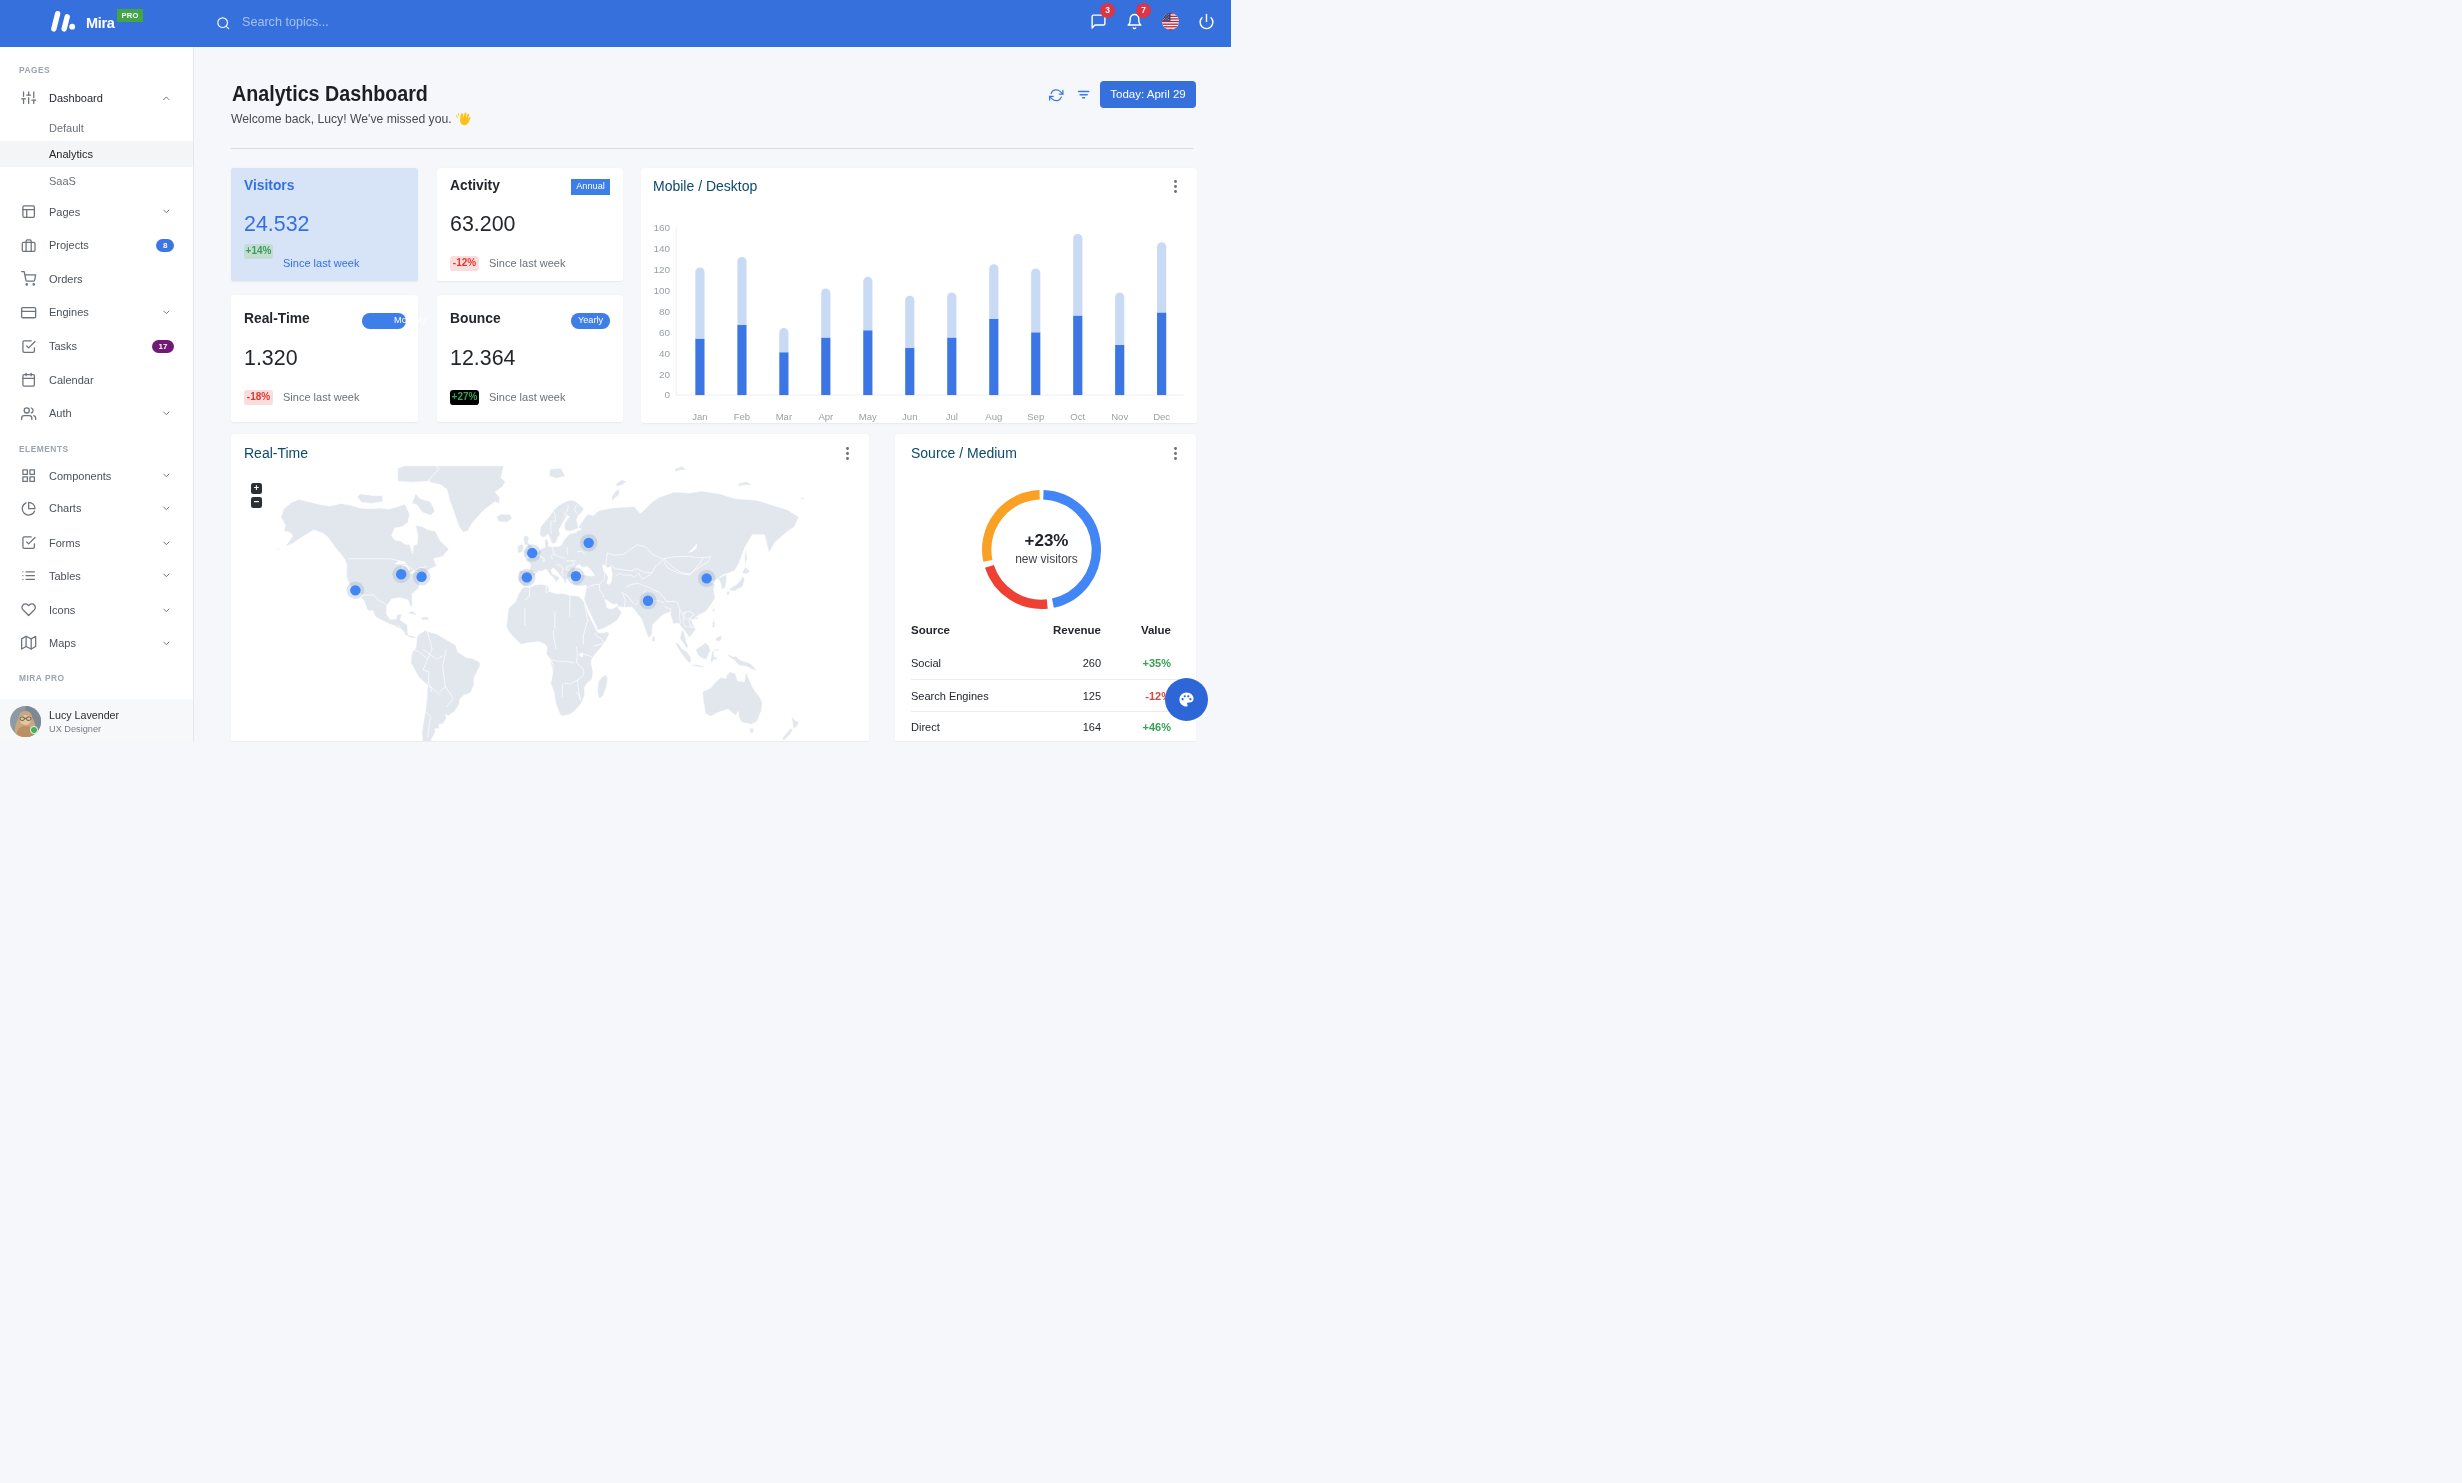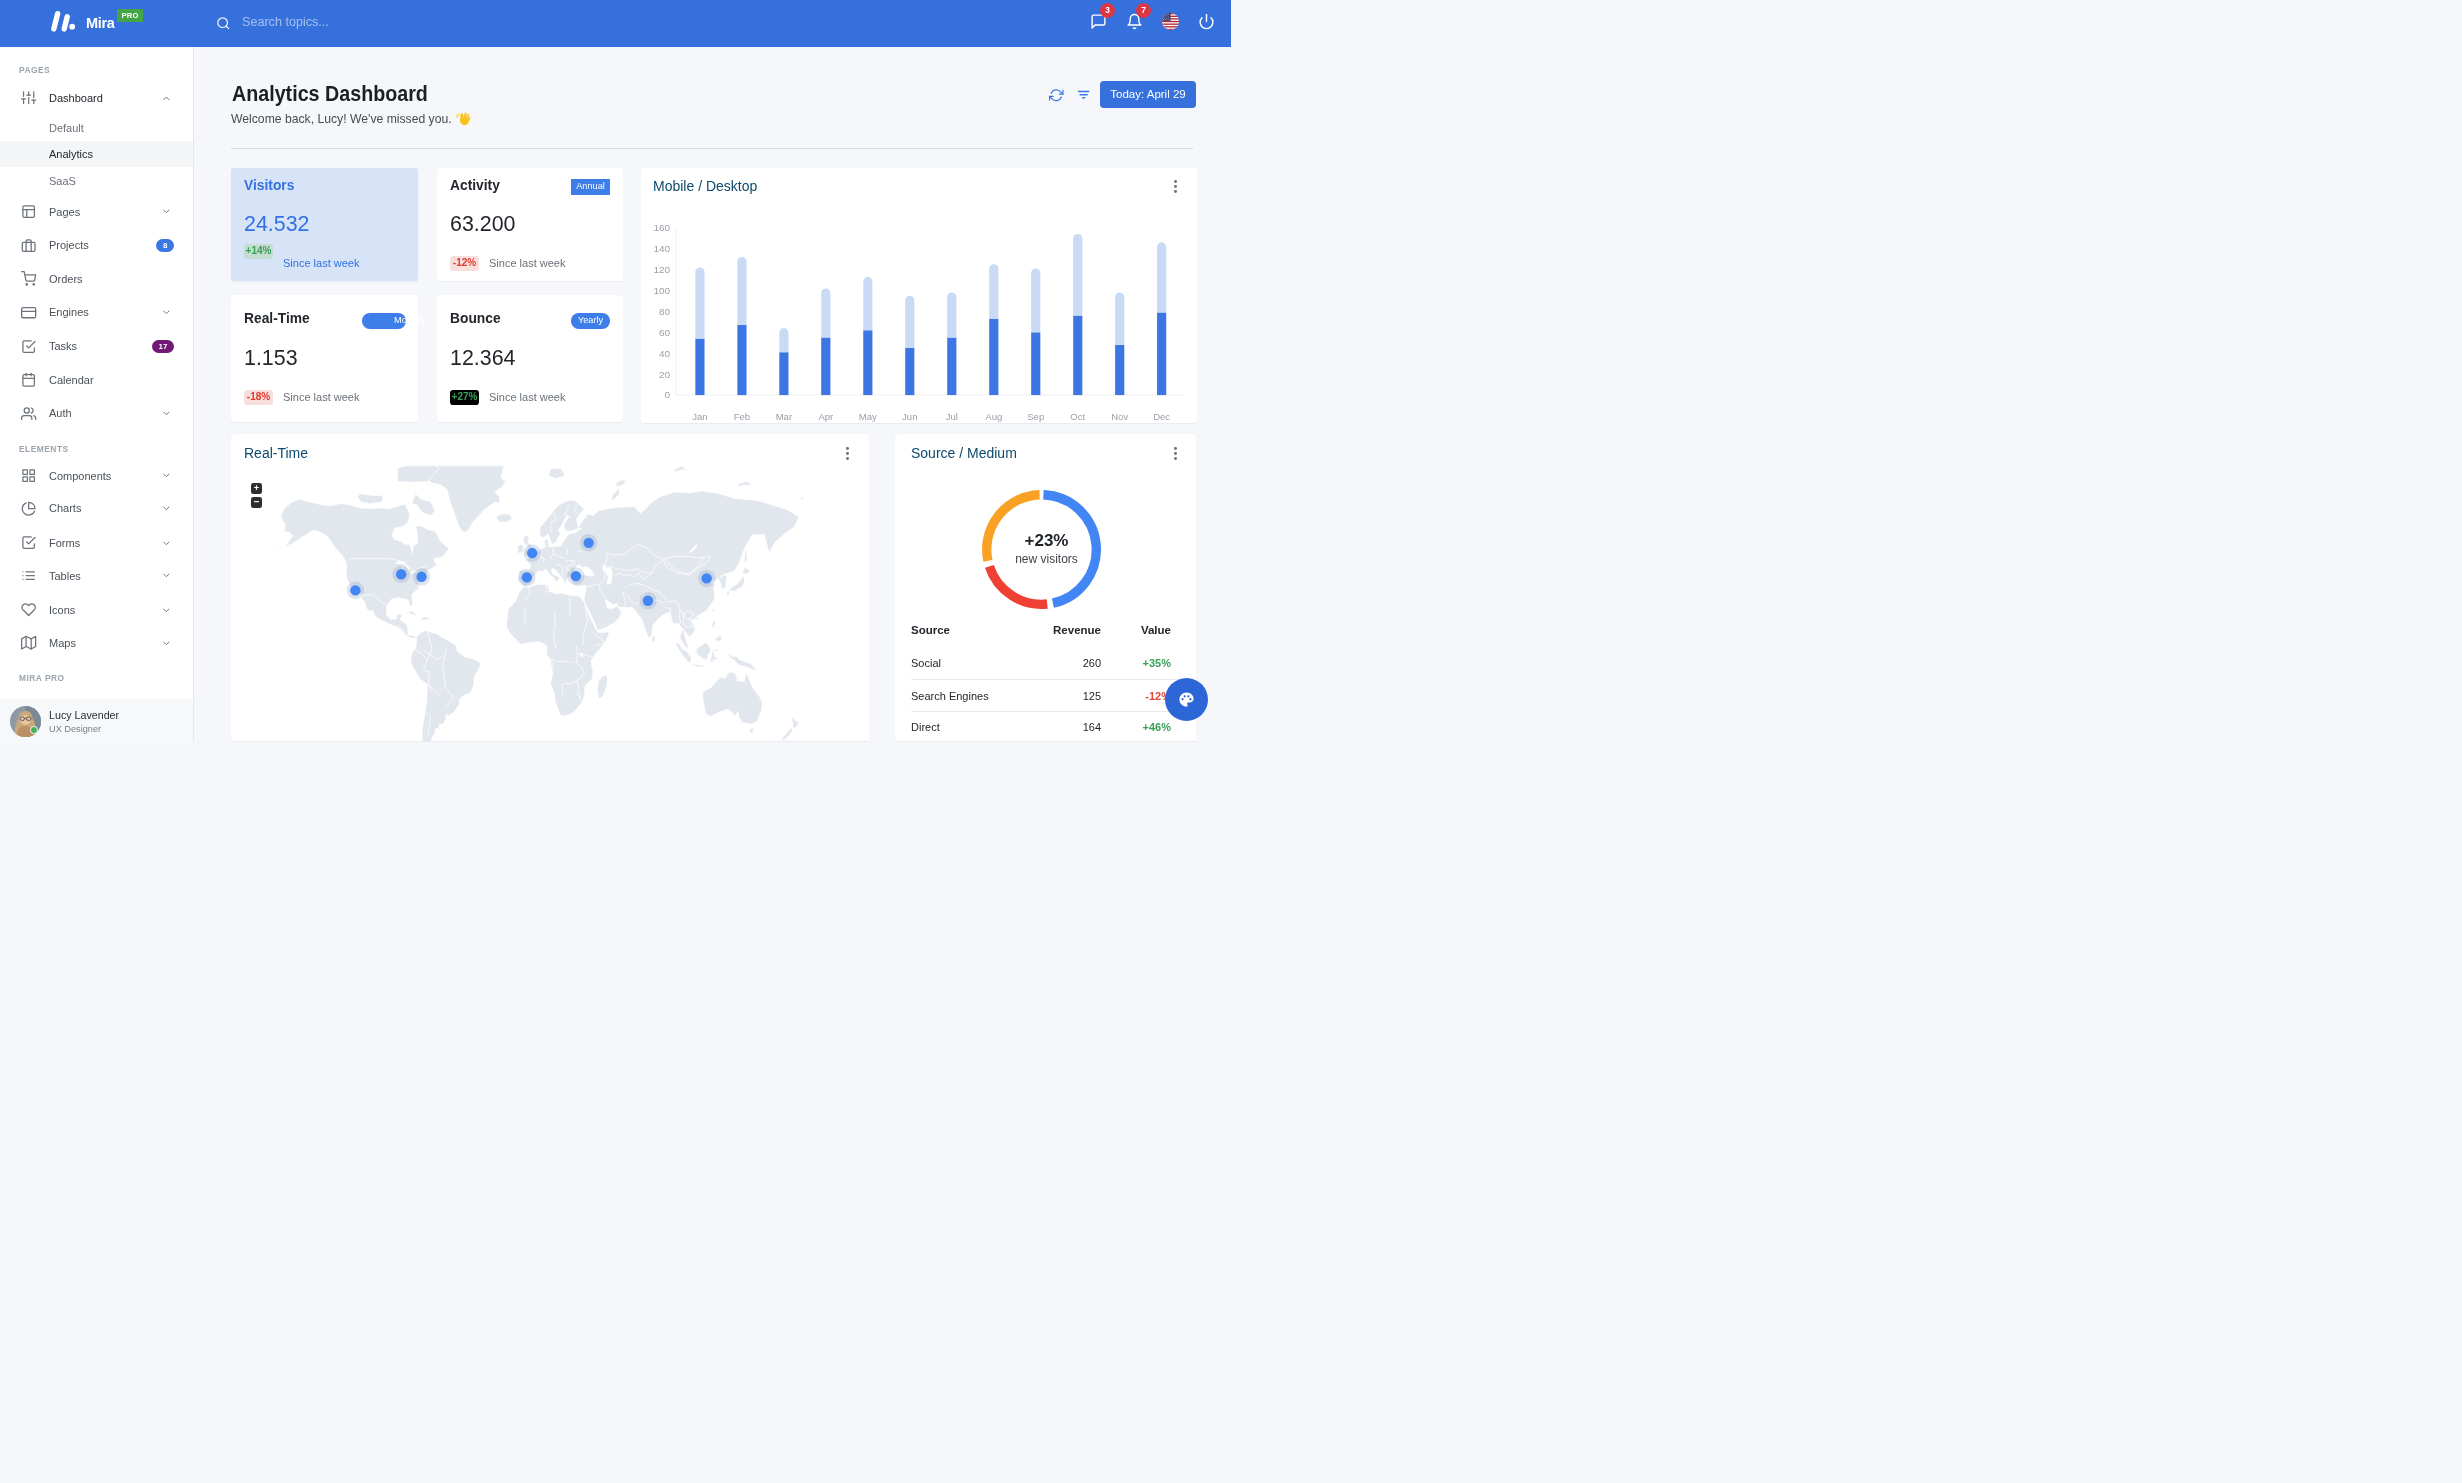--- a/index.html
+++ b/index.html
@@ -269,21 +269,21 @@
 <div class="abs" style="left:283px;top:257px;font-size:11px;color:#3371E3;">Since last week</div>
 <div class="card" style="left:437px;top:168px;width:186px;height:113px;background:#fff;"></div>
 <div class="abs" style="left:450px;top:178px;font-size:13.8px;font-weight:bold;color:#23272C;">Activity</div>
 <div class="abs" style="left:571px;top:179px;width:39px;height:15.7px;background:#3D7EE9;border-radius:0;color:#fff;font-size:9.2px;text-align:center;line-height:15.7px;">Annual</div>
 <div class="abs" style="left:450px;top:212px;font-size:21.4px;color:#23272C;">63.200</div>
 <div class="abs" style="left:450px;top:256px;width:29px;height:14.5px;background:#F8DFDD;color:#E2382E;font-weight:bold;font-size:10px;border-radius:3.1px;text-align:center;line-height:14.5px;">-12%</div>
 <div class="abs" style="left:489px;top:257px;font-size:11px;color:#6A7178;">Since last week</div>
 <div class="card" style="left:231px;top:295px;width:187px;height:127px;background:#fff;"></div>
 <div class="abs" style="left:244px;top:311px;font-size:13.8px;font-weight:bold;color:#23272C;">Real-Time</div>
 <div class="abs" style="left:362px;top:313px;width:44px;height:15.7px;background:#3D7EE9;border-radius:7.8px;color:#fff;font-size:9.2px;text-align:center;line-height:15.7px;padding-left:32px;">Monthly</div>
-<div class="abs" style="left:244px;top:346px;font-size:21.4px;color:#23272C;">1.153</div>
+<div class="abs" style="left:244px;top:346px;font-size:21.4px;color:#23272C;">1.320</div>
 <div class="abs" style="left:244px;top:390px;width:29px;height:14.5px;background:#F8DFDD;color:#E2382E;font-weight:bold;font-size:10px;border-radius:3.1px;text-align:center;line-height:14.5px;">-18%</div>
 <div class="abs" style="left:283px;top:391px;font-size:11px;color:#6A7178;">Since last week</div>
 <div class="card" style="left:437px;top:295px;width:186px;height:127px;background:#fff;"></div>
 <div class="abs" style="left:450px;top:311px;font-size:13.8px;font-weight:bold;color:#23272C;">Bounce</div>
 <div class="abs" style="left:571px;top:313px;width:39px;height:15.7px;background:#3D7EE9;border-radius:7.8px;color:#fff;font-size:9.2px;text-align:center;line-height:15.7px;">Yearly</div>
 <div class="abs" style="left:450px;top:346px;font-size:21.4px;color:#23272C;">12.364</div>
 <div class="abs" style="left:450px;top:390px;width:29px;height:14.5px;background:#000000;color:#36A157;font-weight:bold;font-size:10px;border-radius:3.1px;text-align:center;line-height:14.5px;">+27%</div>
 <div class="abs" style="left:489px;top:391px;font-size:11px;color:#6A7178;">Since last week</div>
 
   <div class="card" style="left:641px;top:168px;width:556px;height:255px;"></div>

